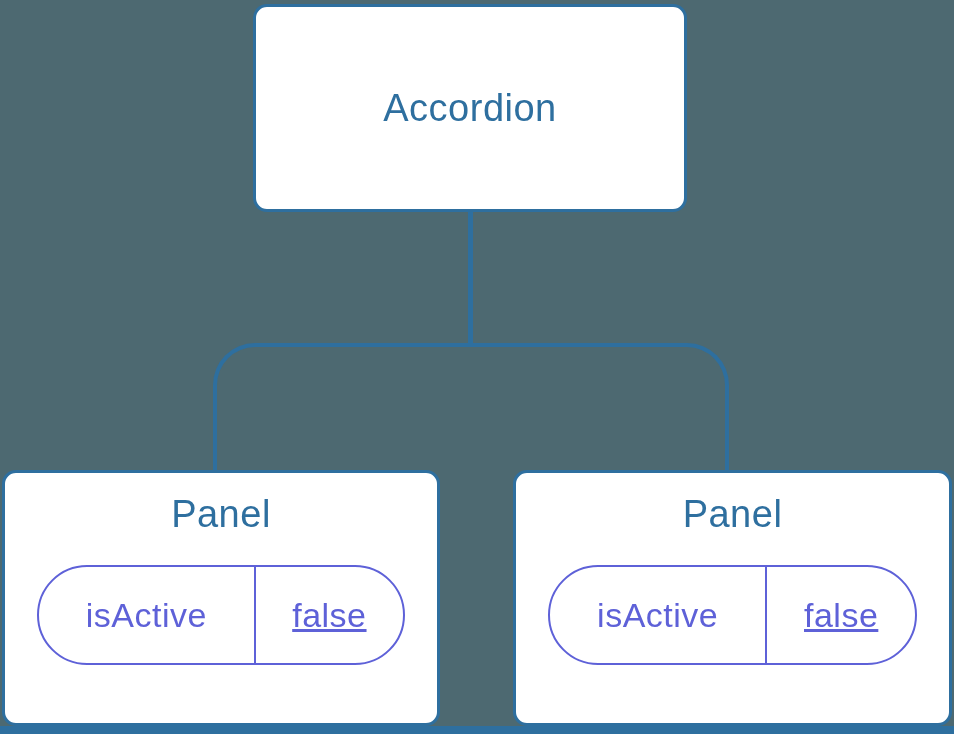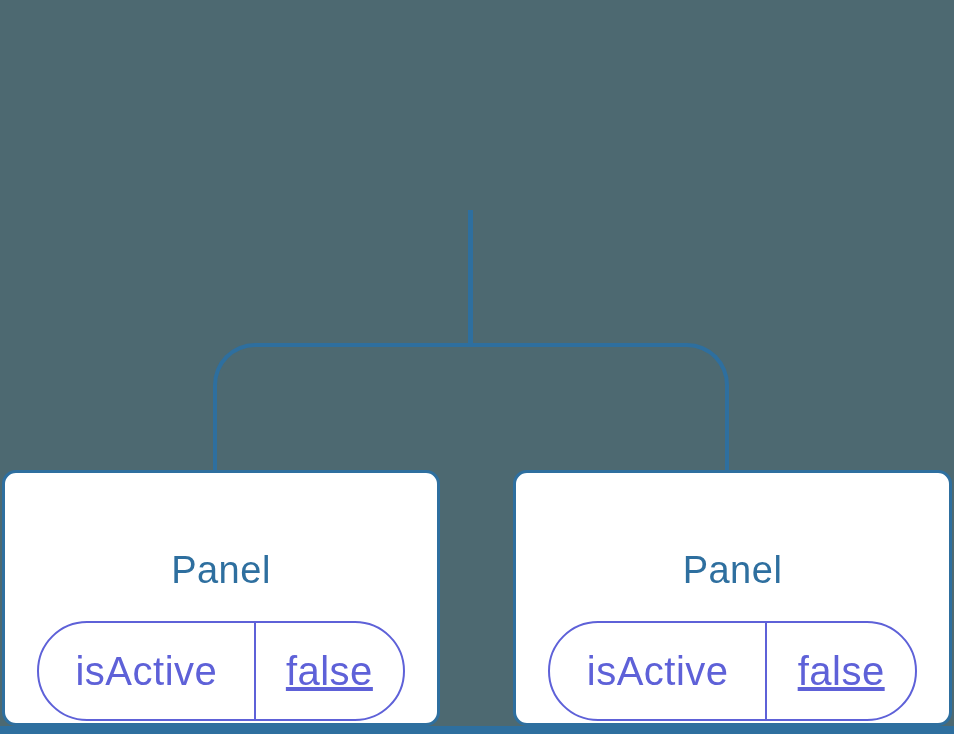--- a/index.html
+++ b/index.html
@@ -43,21 +43,21 @@
     top: 4px;
     width: 434px;
     height: 208px;
     justify-content: center;
   }
 
   .panel-node {
     top: 470px;
     width: 438px;
     height: 256px;
-    padding-top: 76px;
+    padding-top: 20px;
   }
   .panel-left  { left: 2px; }
   .panel-right { left: 513px; width: 439px; }
 
   
   .connector-stem {
     position: absolute;
     left: 468px;
     top: 210px;
     width: 5px;
@@ -98,38 +98,41 @@
     align-items: stretch;
     background: #ffffff;
     overflow: hidden;
   }
   .state-key,
   .state-value {
     display: flex;
     align-items: center;
     justify-content: center;
     color: #5e61d8;
-    font-size: 40px;
+    font-size: 34px;
     font-weight: 400;
     letter-spacing: 0.5px;
   }
   .state-key {
     flex: 0 0 59%;
     border-right: 2px solid #5e61d8;
   }
   .state-value {
     flex: 1 1 auto;
     text-decoration: underline;
   }
 </style>
 </head>
 <body>
 
 <div class="canvas">
 
+  <div class="node root-node">
+    <span class="node-label">Accordion</span>
+  </div>
 
   <div class="connector-stem"></div>
   <div class="connector-branches"></div>
 
   <div class="node panel-node panel-left">
     <span class="node-label">Panel</span>
     <div class="state-pill">
       <span class="state-key">isActive</span>
       <span class="state-value">false</span>
     </div>

